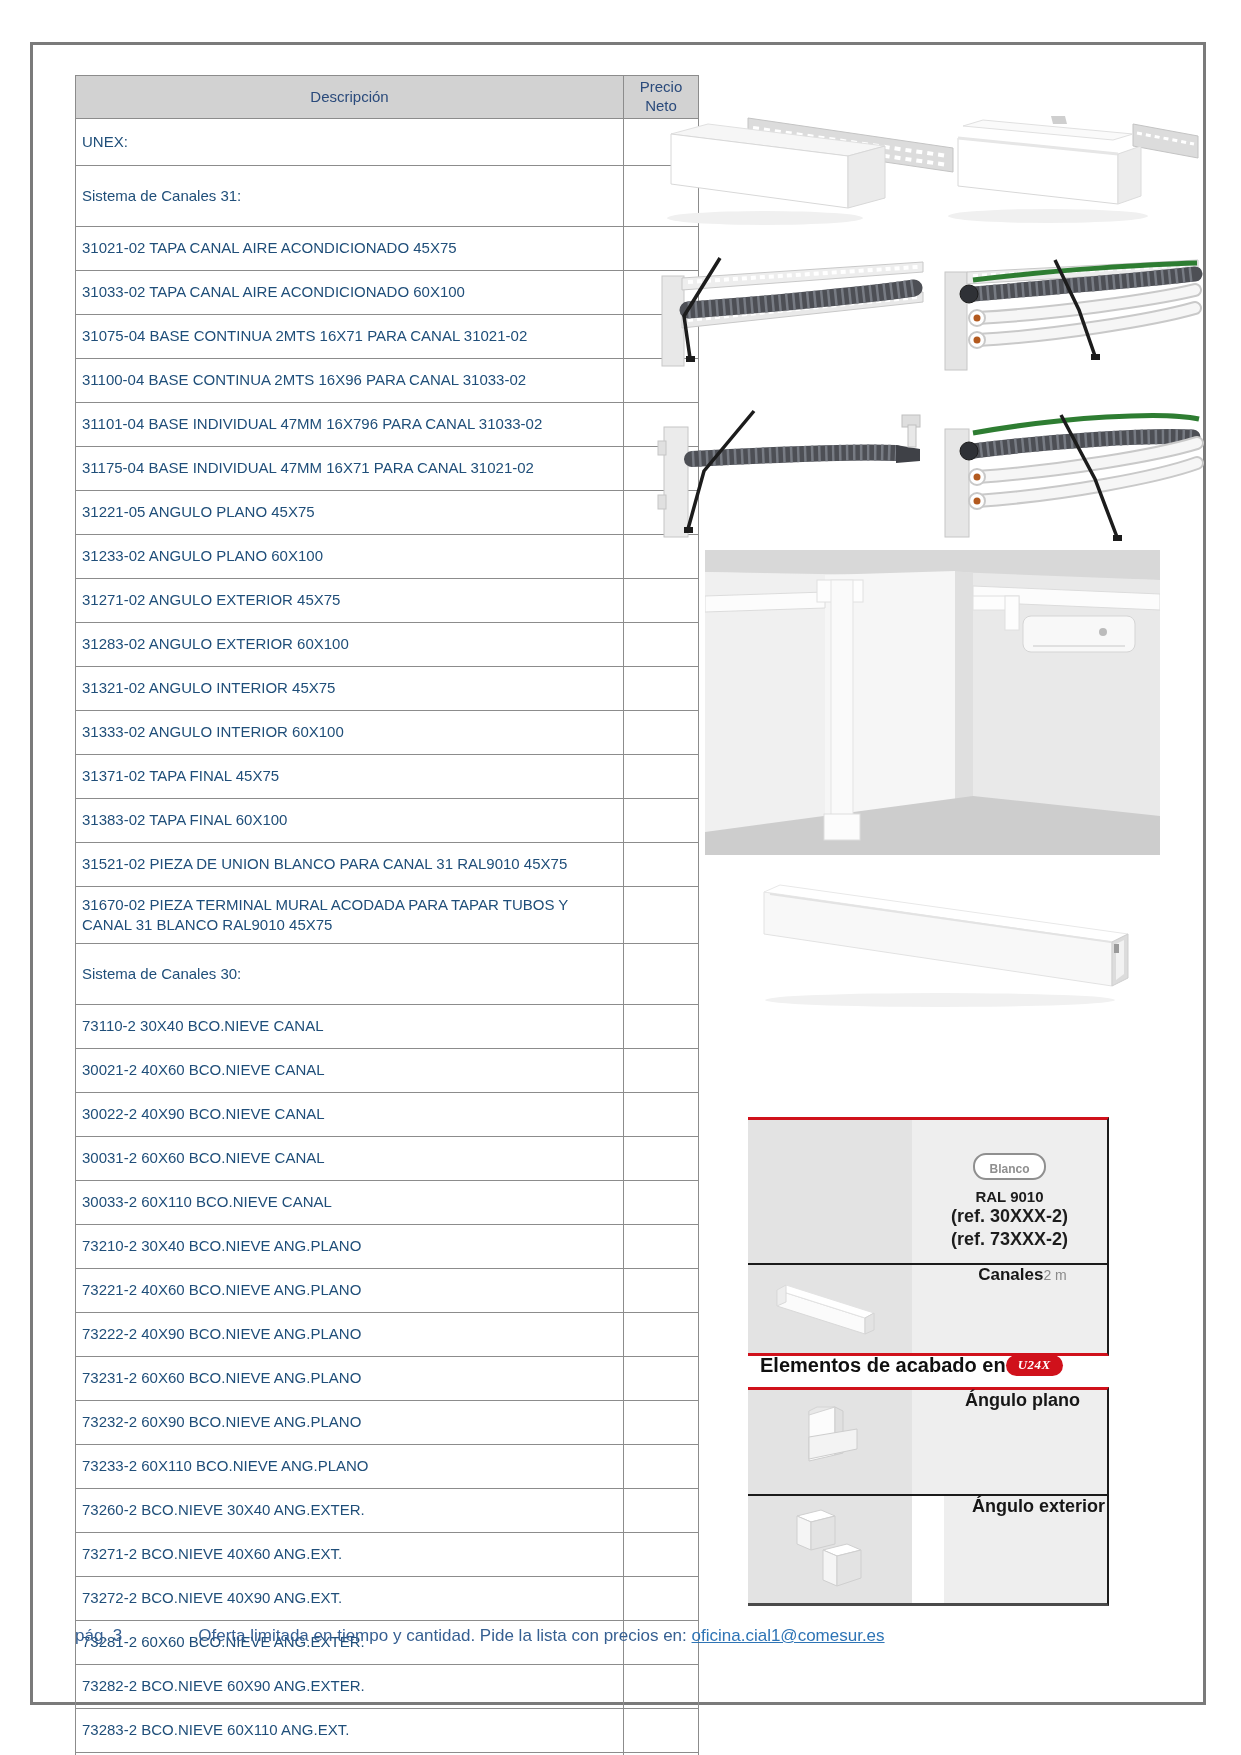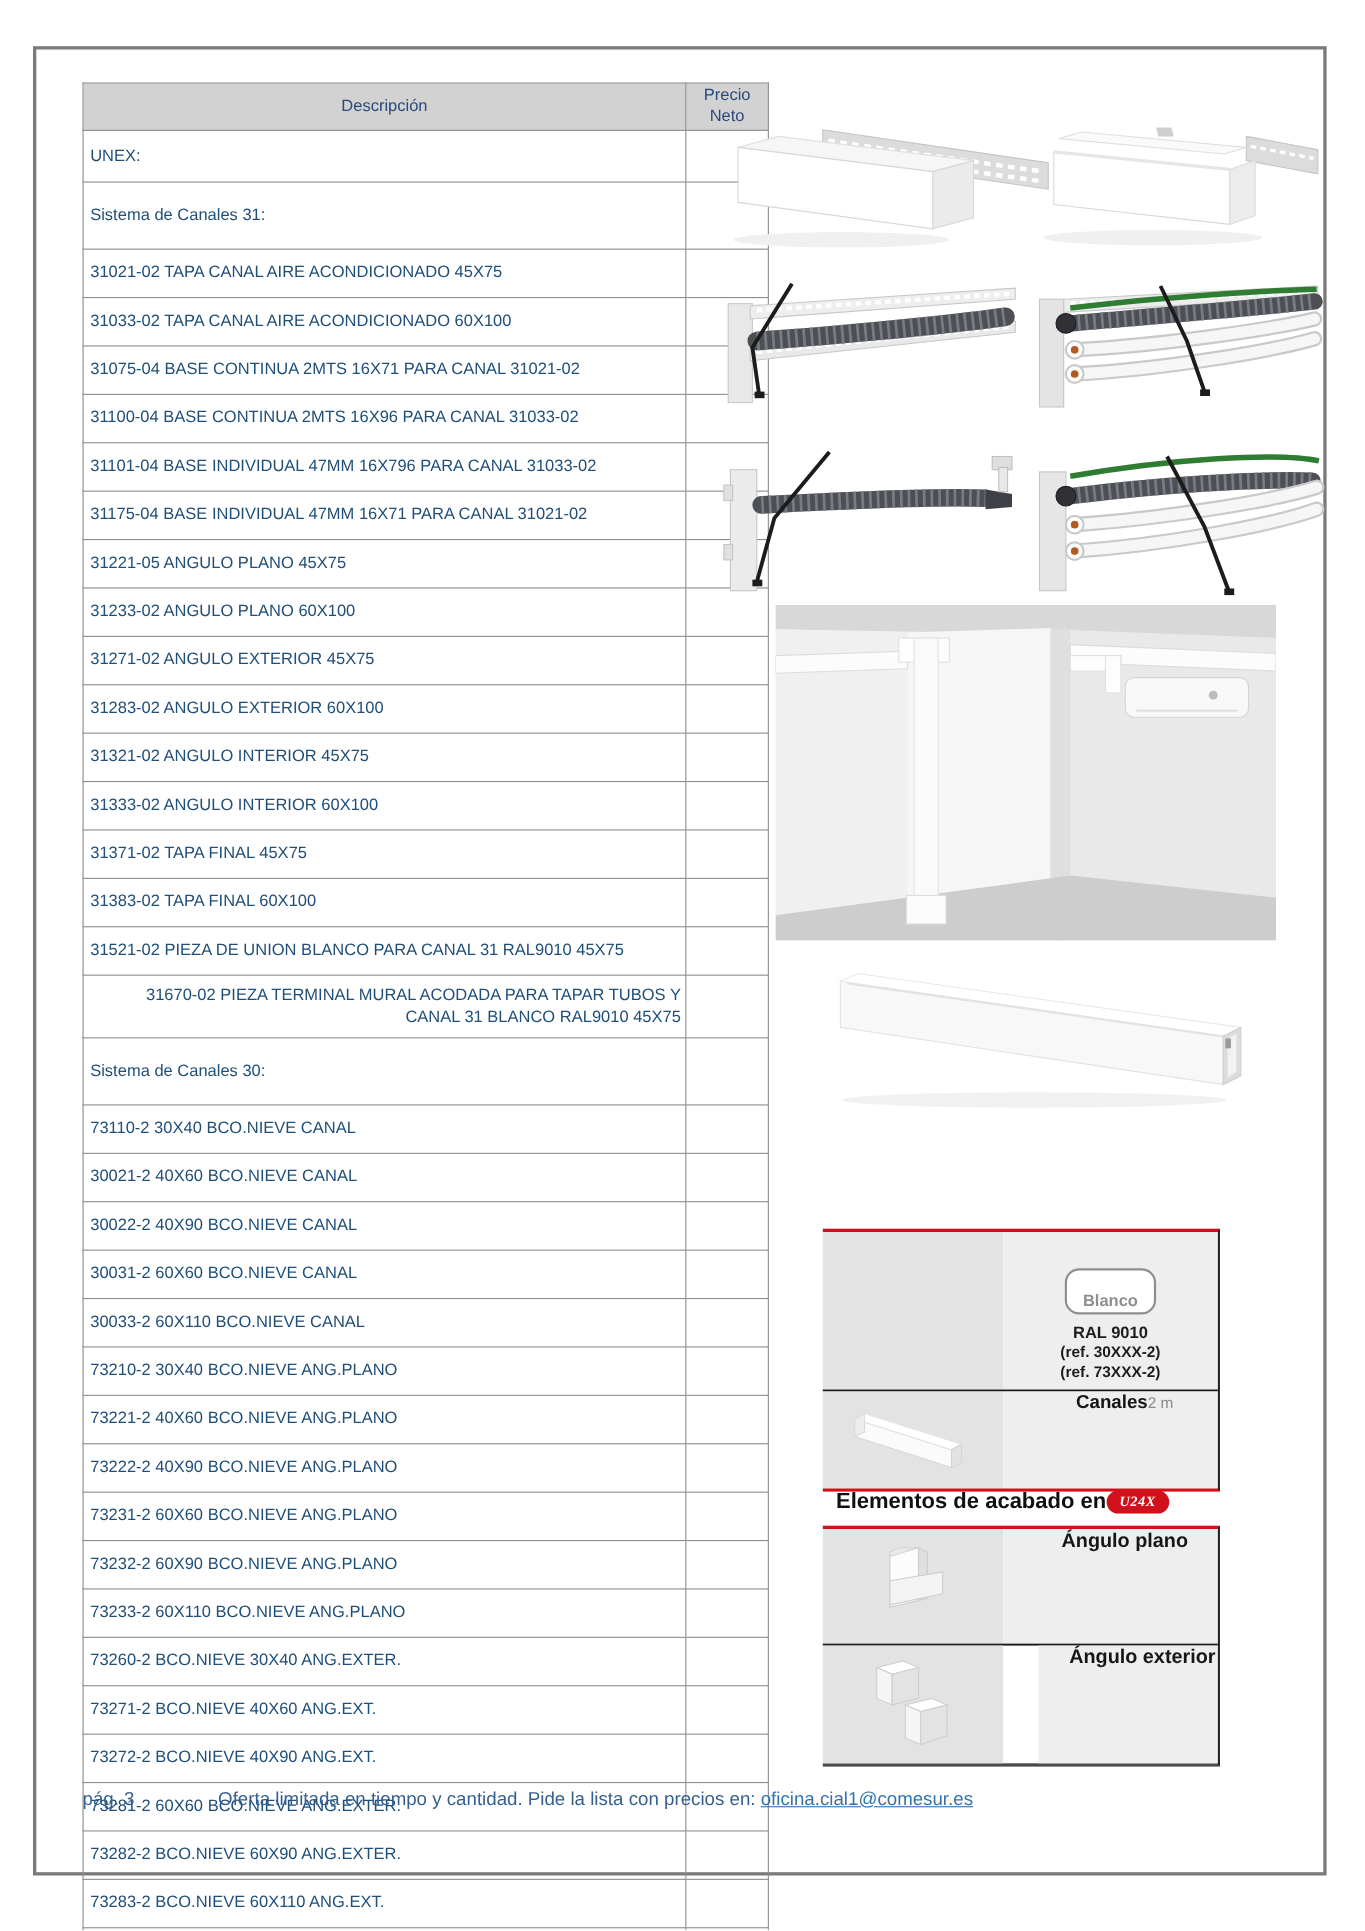--- a/index.html
+++ b/index.html
@@ -13,21 +13,21 @@
           table-layout:fixed;font-size:15px;color:#1F4E79;}
   table.products th,table.products td{border:1px solid #8c8c8c;vertical-align:middle;}
   table.products{border:1px solid #5a5a5a;}
   table.products th{background:#d2d2d2;height:40px;font-weight:normal;color:#2a4a7b;
           text-align:center;line-height:1.25;}
   td.desc{padding:2px 4px 2px 6px;line-height:1.35;}
   td.price{width:75px;}
   tr.item td{height:39px;}
   tr.lead td{height:42px;}
   tr.group td{height:56px;}
-  tr.multiline td{height:52px;text-align:right;}
+  tr.multiline td{height:52px;}
 
   
   .ill{position:absolute;}
   #ill-ducts{left:653px;top:96px;width:550px;height:145px;}
   #ill-bases{left:648px;top:243px;width:560px;height:305px;}
   #ill-room{left:705px;top:550px;width:455px;height:305px;}
   #ill-canal{left:750px;top:858px;width:400px;height:155px;}
 
   
   .spec-group{position:absolute;left:748px;width:359px;}
@@ -36,24 +36,24 @@
   .spec2{top:1387px;border-top:3px solid #D0111B;border-bottom:3px solid #4a4a4a;
          border-right:2px solid #1b1b1b;}
   .spec-row{display:flex;}
   .spec-row .cell-l{width:164px;background:#e3e3e3;display:flex;align-items:center;justify-content:center;}
   .spec-row .cell-r{flex:1;background:#eeeeee;}
   .spec1 .r1{height:143px;border-bottom:2px solid #1b1b1b;}
   .spec1 .r2{height:88px;}
   .spec2 .r1{height:104px;border-bottom:2px solid #1b1b1b;}
   .spec2 .r2{height:107px;gap:32px;}
   .r1 .cell-r.center{text-align:center;padding-top:33px;box-sizing:border-box;}
-  .pill{display:inline-block;border:2px solid #8f8f8f;border-radius:13px;padding:19px 14px 2px;
-        color:#8f8f8f;background:#fff;font-weight:bold;font-size:15px;text-align:right;}
+  .pill{display:inline-block;border:2px solid #8f8f8f;border-radius:13px;padding:7px 14px 2px;
+        color:#8f8f8f;background:#fff;font-weight:bold;font-size:12px;text-align:right;}
   .ral{font-weight:bold;color:#1c1c1c;font-size:15px;margin-top:8px;}
-  .refline{font-weight:bold;color:#1c1c1c;font-size:14px;line-height:1.3;}
+  .refline{font-weight:bold;color:#1c1c1c;font-size:18px;line-height:1.3;}
   .cell-r.vcenter{display:flex;flex-direction:row;justify-content:center;padding-left:26px;box-sizing:border-box;}
   .item-title{font-weight:bold;font-size:17px;color:#161616;}
   .item-sub{font-size:14px;color:#8a8a8a;margin-top:2px;}
   .angle-label{font-weight:bold;font-size:18px;color:#161616;}
 
   .finish-heading{position:absolute;left:760px;top:1354px;display:flex;align-items:center;gap:0;
         font-weight:bold;font-size:20px;color:#101010;}
   .u24x{background:#D0111B;color:#fff;font-weight:bold;font-style:italic;font-size:13px;
         padding:2px 12px 3px;border-radius:11px;letter-spacing:.5px;font-family:Liberation Serif, serif;}
 

